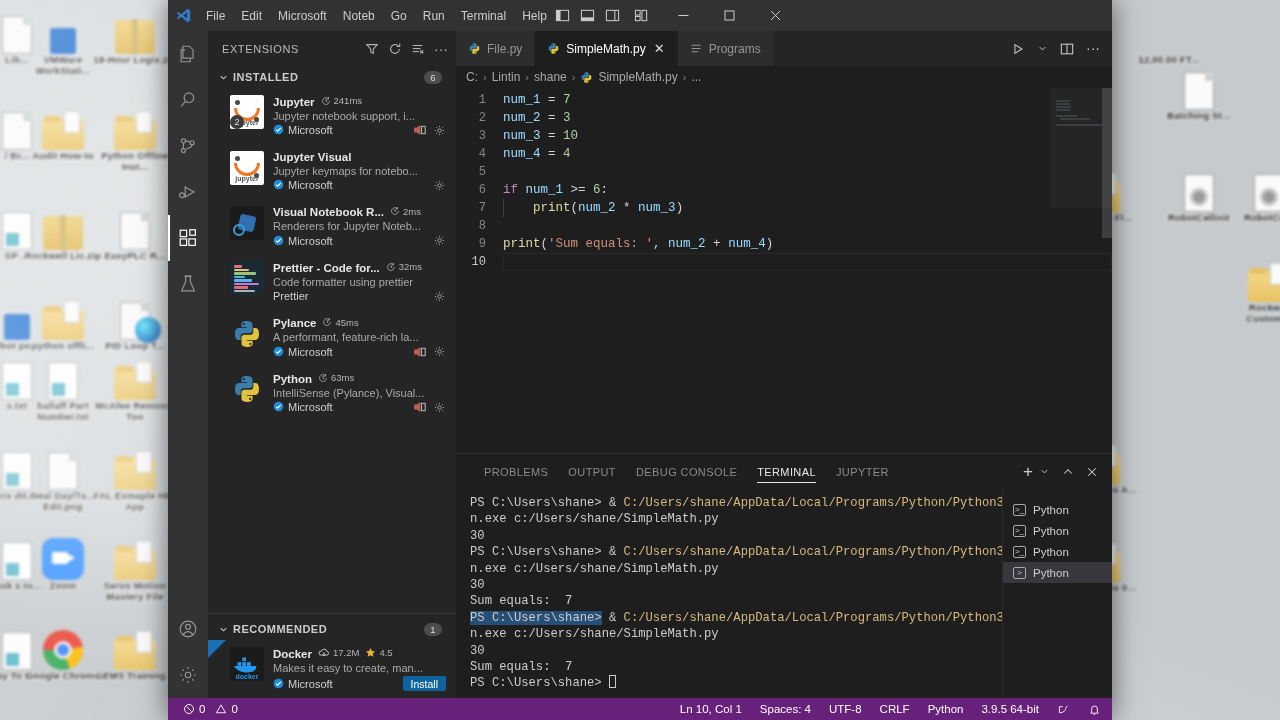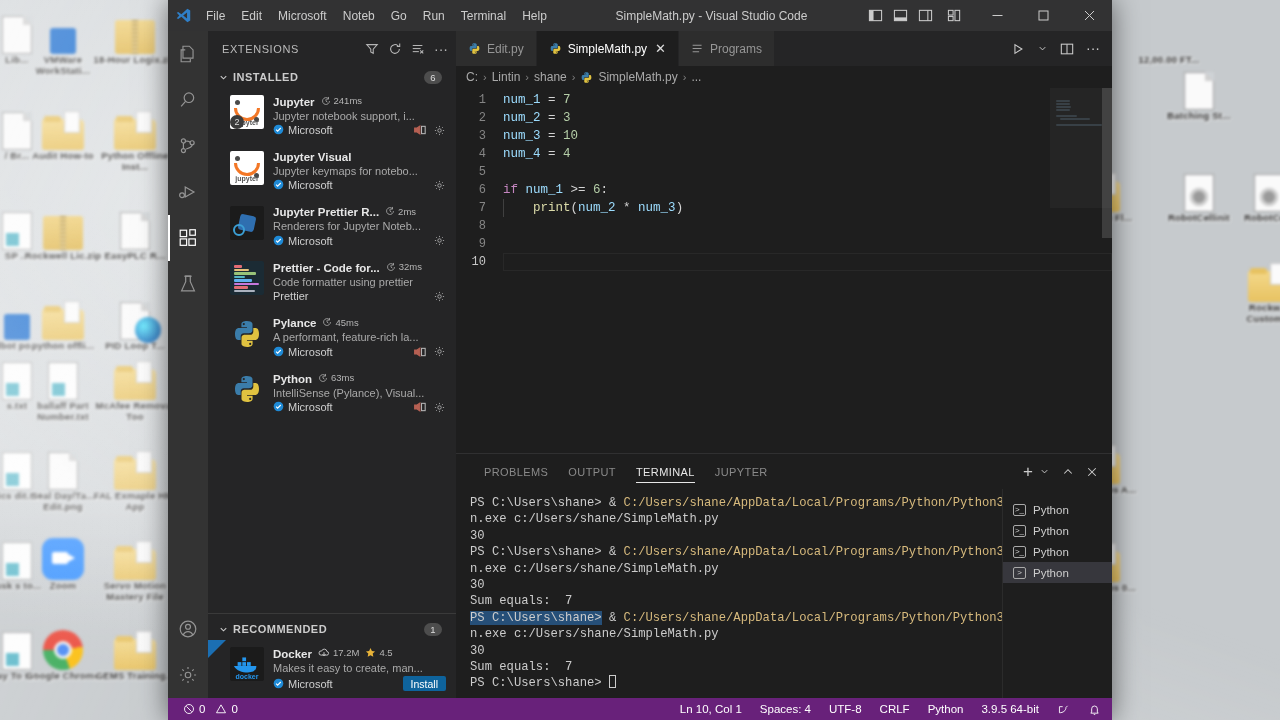--- a/index.html
+++ b/index.html
@@ -495,21 +495,20 @@
     <div class="menu" id="menu-container">
         <div class="menu-item">File</div>
         <div class="menu-item">Edit</div>
         <div class="menu-item">Microsoft</div>
         <div class="menu-item">Noteb</div>
         <div class="menu-item">Go</div>
         <div class="menu-item">Run</div>
         <div class="menu-item">Terminal</div>
         <div class="menu-item">Help</div>
       </div>
-    <div class="title-center">SimpleMath.py - Visual Studio Code</div>
     <div class="title-right">
       <div class="layout-btns">
         <span>
           <svg width="15" height="15" viewBox="0 0 16 16">
               <rect x="1.5" y="2.5" width="13" height="11" fill="none" stroke="#ccc" stroke-width="1.1"></rect>
               <rect x="1.5" y="2.5" width="4.4" height="11" fill="#ccc"></rect>
             </svg>
         </span>
         <span>
           <svg width="15" height="15" viewBox="0 0 16 16">
@@ -742,21 +741,21 @@
             </div>
             <div class="ext-row">
               <div class="ext-icon">
                 <div class="jnr" style="width:100%;height:100%;position:relative">
                   <div class="sq"></div>
                   <div class="mag"></div>
                 </div>
               </div>
               <div class="ext-body">
                 <div class="ext-line1">
-                  <div class="ext-name">Jupyter Prettier R...</div>
+                  <div class="ext-name">Visual Notebook R...</div>
                   <div class="ext-time">
                     <svg width="10" height="10" viewBox="0 0 16 16" fill="none" stroke="#b5b5b5" stroke-width="1.2">
                       <path d="M13.5 8a5.5 5.5 0 1 1-1.8-4"></path>
                       <path d="M12 1.5V5H8.6"></path>
                       <path d="M8 5v3.2l2.3 1.6"></path>
                     </svg>
                     <span>2ms</span>
                   </div>
                 </div>
                 <div class="ext-desc">Renderers for Jupyter Noteb...</div>
@@ -967,21 +966,21 @@
     <div id="editor-area">
       <div id="tabbar">
         <div id="tabs-container" style="display:flex">
             <div class="tab">
               <span>
                 <svg width="13" height="13" viewBox="0 0 32 32">
                   <path fill="#3b7daa" d="M15.8 3c-3 0-5.4 1-5.4 3.3v3h5.6v.8H7.8S4 9.6 4 16s3.4 6 3.4 6h2.3v-3.4s-.1-3.4 3.2-3.4h5.4s3.2.1 3.2-3.1V6.3S22 3 15.8 3zm-3 2a1.1 1.1 0 1 1 0 2.2 1.1 1.1 0 0 1 0-2.2z"></path>
                   <path fill="#e0c240" d="M16.2 29c3 0 5.4-1 5.4-3.3v-3H16v-.8h8.2s3.8.5 3.8-5.9-3.4-6-3.4-6h-2.3v3.4s.1 3.4-3.2 3.4h-5.4s-3.2-.1-3.2 3.1v5.8S10 29 16.2 29zm3-2a1.1 1.1 0 1 1 0-2.2 1.1 1.1 0 0 1 0 2.2z"></path>
                 </svg>
               </span>
-              <span class="label">Edit.py</span>
+              <span class="label">File.py</span>
             </div>
             <div class="tab active">
               <span>
                 <svg width="13" height="13" viewBox="0 0 32 32">
                   <path fill="#3b7daa" d="M15.8 3c-3 0-5.4 1-5.4 3.3v3h5.6v.8H7.8S4 9.6 4 16s3.4 6 3.4 6h2.3v-3.4s-.1-3.4 3.2-3.4h5.4s3.2.1 3.2-3.1V6.3S22 3 15.8 3zm-3 2a1.1 1.1 0 1 1 0 2.2 1.1 1.1 0 0 1 0-2.2z"></path>
                   <path fill="#e0c240" d="M16.2 29c3 0 5.4-1 5.4-3.3v-3H16v-.8h8.2s3.8.5 3.8-5.9-3.4-6-3.4-6h-2.3v3.4s.1 3.4-3.2 3.4h-5.4s-3.2-.1-3.2 3.1v5.8S10 29 16.2 29zm3-2a1.1 1.1 0 1 1 0-2.2 1.1 1.1 0 0 1 0 2.2z"></path>
                 </svg>
               </span>
               <span class="label">SimpleMath.py</span>
               <span class="x">✕</span>
@@ -1066,20 +1065,21 @@
             <div class="cline">
               <div class="lnum">7</div>
               <div class="ctext"><span class="k-op">    </span><span class="k-fn">print</span><span class="k-op">(</span><span class="k-var">num_2</span><span class="k-op"> </span><span class="k-op">*</span><span class="k-op"> </span><span class="k-var">num_3</span><span class="k-op">)</span><span class="indent-guide"></span></div>
             </div>
             <div class="cline">
               <div class="lnum">8</div>
               <div class="ctext"></div>
             </div>
             <div class="cline">
               <div class="lnum">9</div>
+              <div class="ctext"><span class="k-fn">print</span><span class="k-op">(</span><span class="k-str">'Sum equals: '</span><span class="k-op">, </span><span class="k-var">num_2</span><span class="k-op"> </span><span class="k-op">+</span><span class="k-op"> </span><span class="k-var">num_4</span><span class="k-op">)</span></div>
             </div>
             <div class="cline">
               <div class="lnum cur">10</div>
               <div class="ctext"></div>
             </div>
           </div>
         <div id="minimap">
           <div class="mm-slider"></div>
         <div class="mm-block" style="top: 12px; left: 6px; width: 13.5px;"></div>
             <div class="mm-block" style="top: 15px; left: 6px; width: 13.5px;"></div>
@@ -1093,20 +1093,21 @@
             <div class="thumb"></div>
           </div>
       <div class="current-line-border" style="top: 165px;"></div>
         </div>
 
       <div id="panel">
         <div id="panel-head">
           <div id="panel-tabs" style="display:flex">
               <div class="ptab">PROBLEMS</div>
               <div class="ptab">OUTPUT</div>
+              <div class="ptab">DEBUG CONSOLE</div>
               <div class="ptab active">TERMINAL</div>
               <div class="ptab">JUPYTER</div>
             </div>
           <div class="panel-spacer"></div>
           <div class="panel-acts">
             <span style="font-size:17px;line-height:12px;">+</span>
             <span style="margin-left:-6px">
               <svg width="11" height="11" viewBox="0 0 16 16" fill="none" stroke="#cccccc" stroke-width="1.4">
                   <path d="M4 6l4 4 4-4"></path>
                 </svg>

